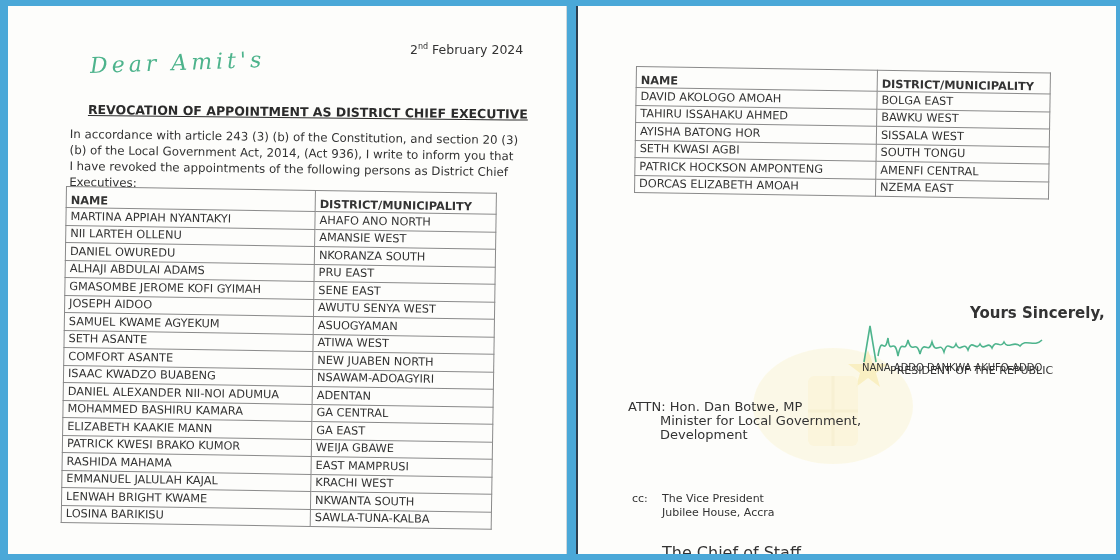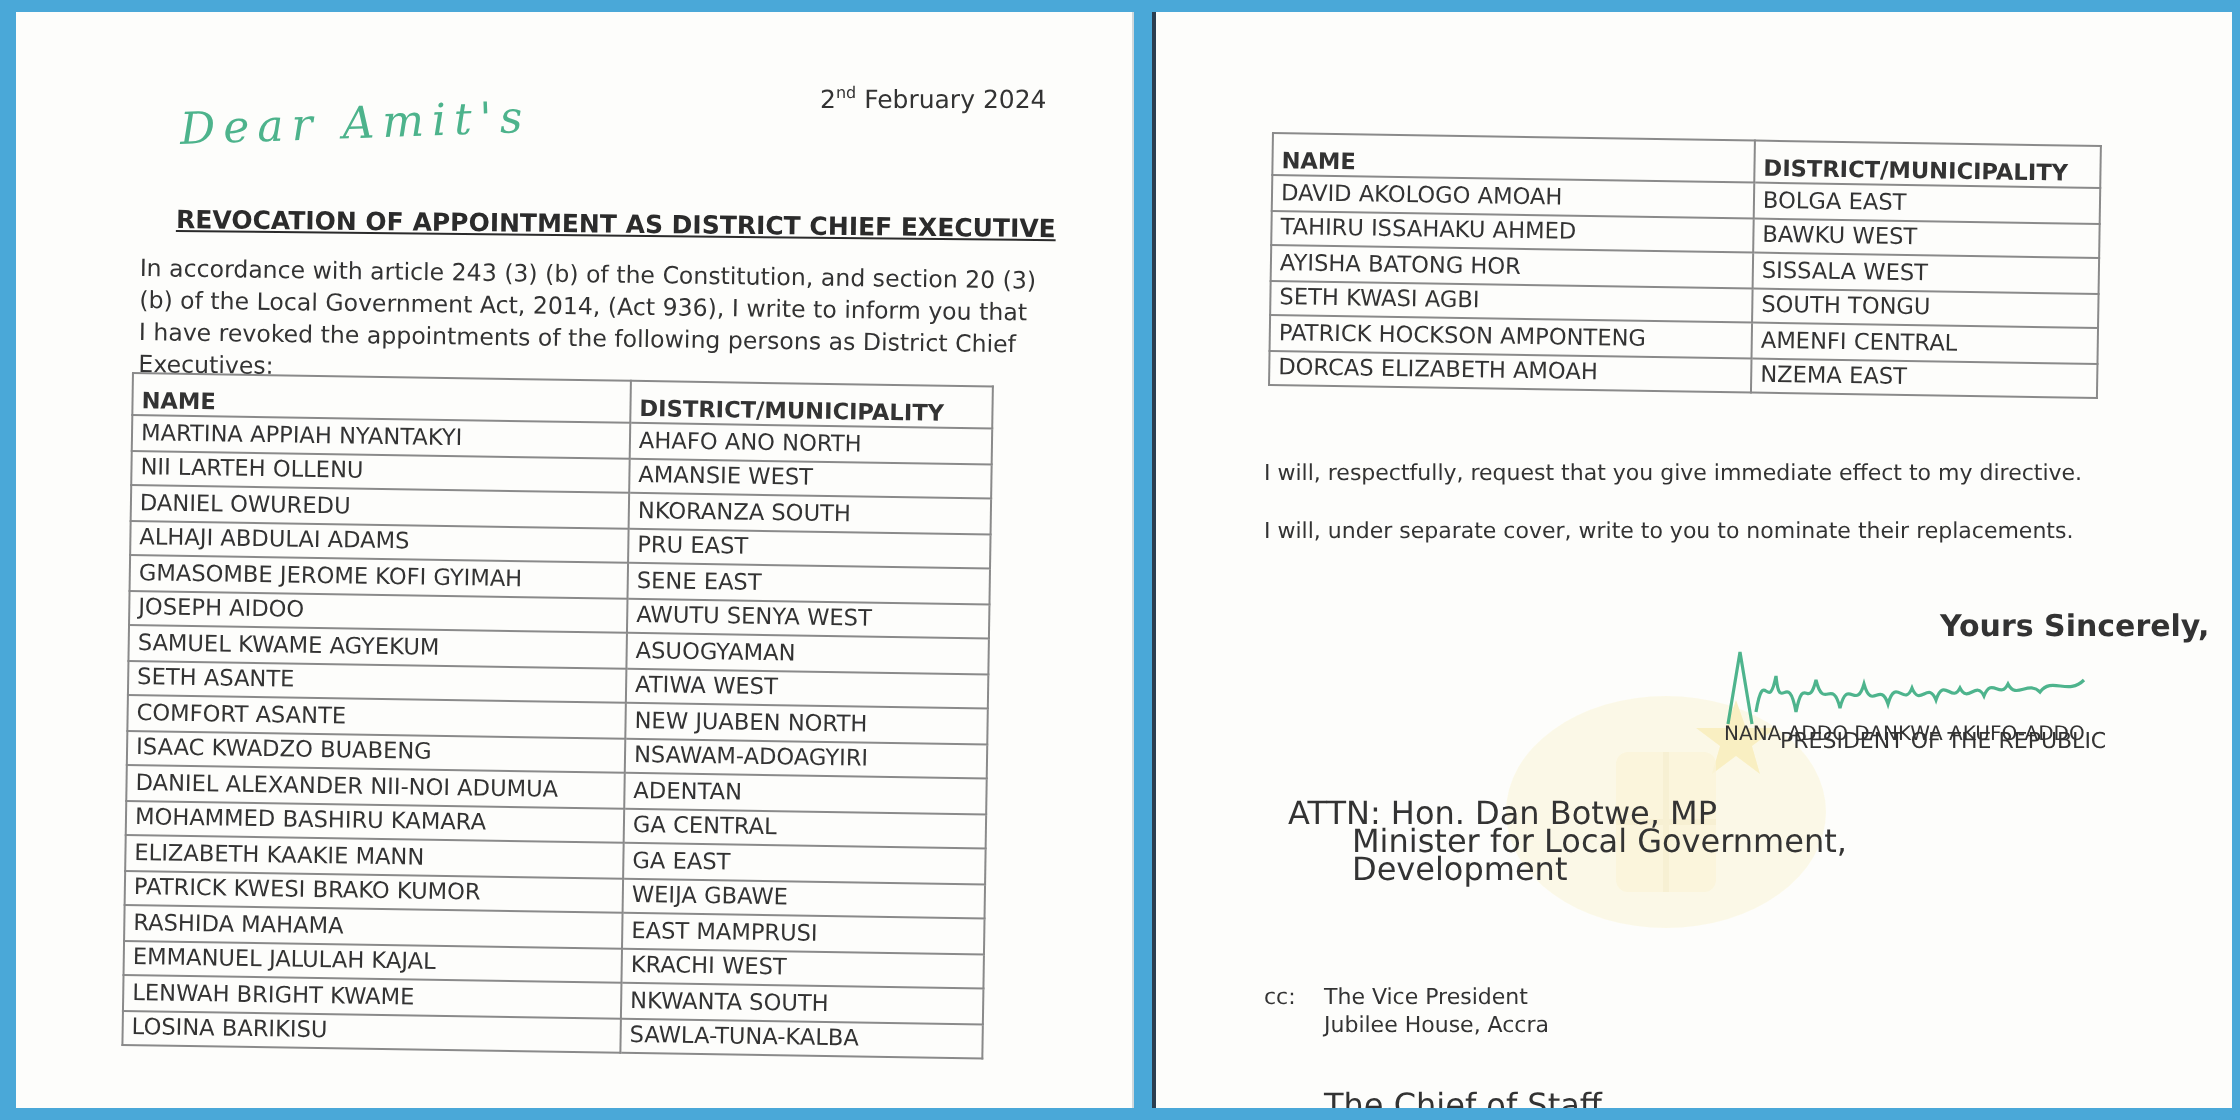--- a/index.html
+++ b/index.html
@@ -53,21 +53,21 @@
   .p2 { left:54px; top:253px; }
   .closing { position:absolute; left:392px; top:298px; font-size:15px; color:#333;font-weight:bold; }
   .signature {
     position:absolute; left:280px; top:316px; width:190px; height:42px;
   }
   .sig-name { position:absolute; left:284px; top:356px; font-size:10px; color:#333; }
   .sig-title { position:absolute; left:312px; top:358px; font-size:11px; color:#333; }
   .coat {
     position:absolute; left:170px; top:330px; width:170px; height:130px; opacity:0.35;
   }
-  .attn { position:absolute; left:66px; top:394px; font-size:16px; color:#333; line-height:14px; }
+  .attn { position:absolute; left:50px; top:394px; font-size:13px; color:#333; line-height:14px; }
   .attn .indent { padding-left:32px; display:block; }
   .cc { position:absolute; left:54px; top:486px; font-size:11px; color:#333; line-height:14px; }
   .cc .lbl { display:inline-block; width:30px; }
   .cc .indent { padding-left:30px; display:block; }
   .cos { position:absolute; left:84px; top:537px; font-size:16px; color:#333; }
 </style>
 </head>
 <body>
 
 <div class="page page-left">
@@ -189,22 +189,20 @@
           <td class="c1">PATRICK HOCKSON AMPONTENG</td>
           <td class="c2">AMENFI CENTRAL</td>
         </tr>
       <tr>
           <td class="c1">DORCAS ELIZABETH AMOAH</td>
           <td class="c2">NZEMA EAST</td>
         </tr>
     </tbody>
   </table>
 
-  <div class="para p1">I will, respectfully, request that you give immediate effect to my directive.</div>
-  <div class="para p2">I will, under separate cover, write to you to nominate their replacements.</div>
 
   <svg class="coat" viewBox="0 0 170 130">
     <ellipse cx="85" cy="70" rx="80" ry="58" fill="#f7eaa0" opacity="0.6"></ellipse>
     <polygon points="120,14 125,28 140,28 128,37 132,51 120,42 108,51 112,37 100,28 115,28" fill="#f2d65a"></polygon>
     <rect x="60" y="40" width="50" height="70" rx="6" fill="#f5e39a" opacity="0.8"></rect>
     <line x1="85" y1="40" x2="85" y2="110" stroke="#eed98a" stroke-width="3"></line>
     <line x1="60" y1="75" x2="110" y2="75" stroke="#eed98a" stroke-width="3"></line>
   </svg>
 
   <div class="closing">Yours Sincerely,</div>

